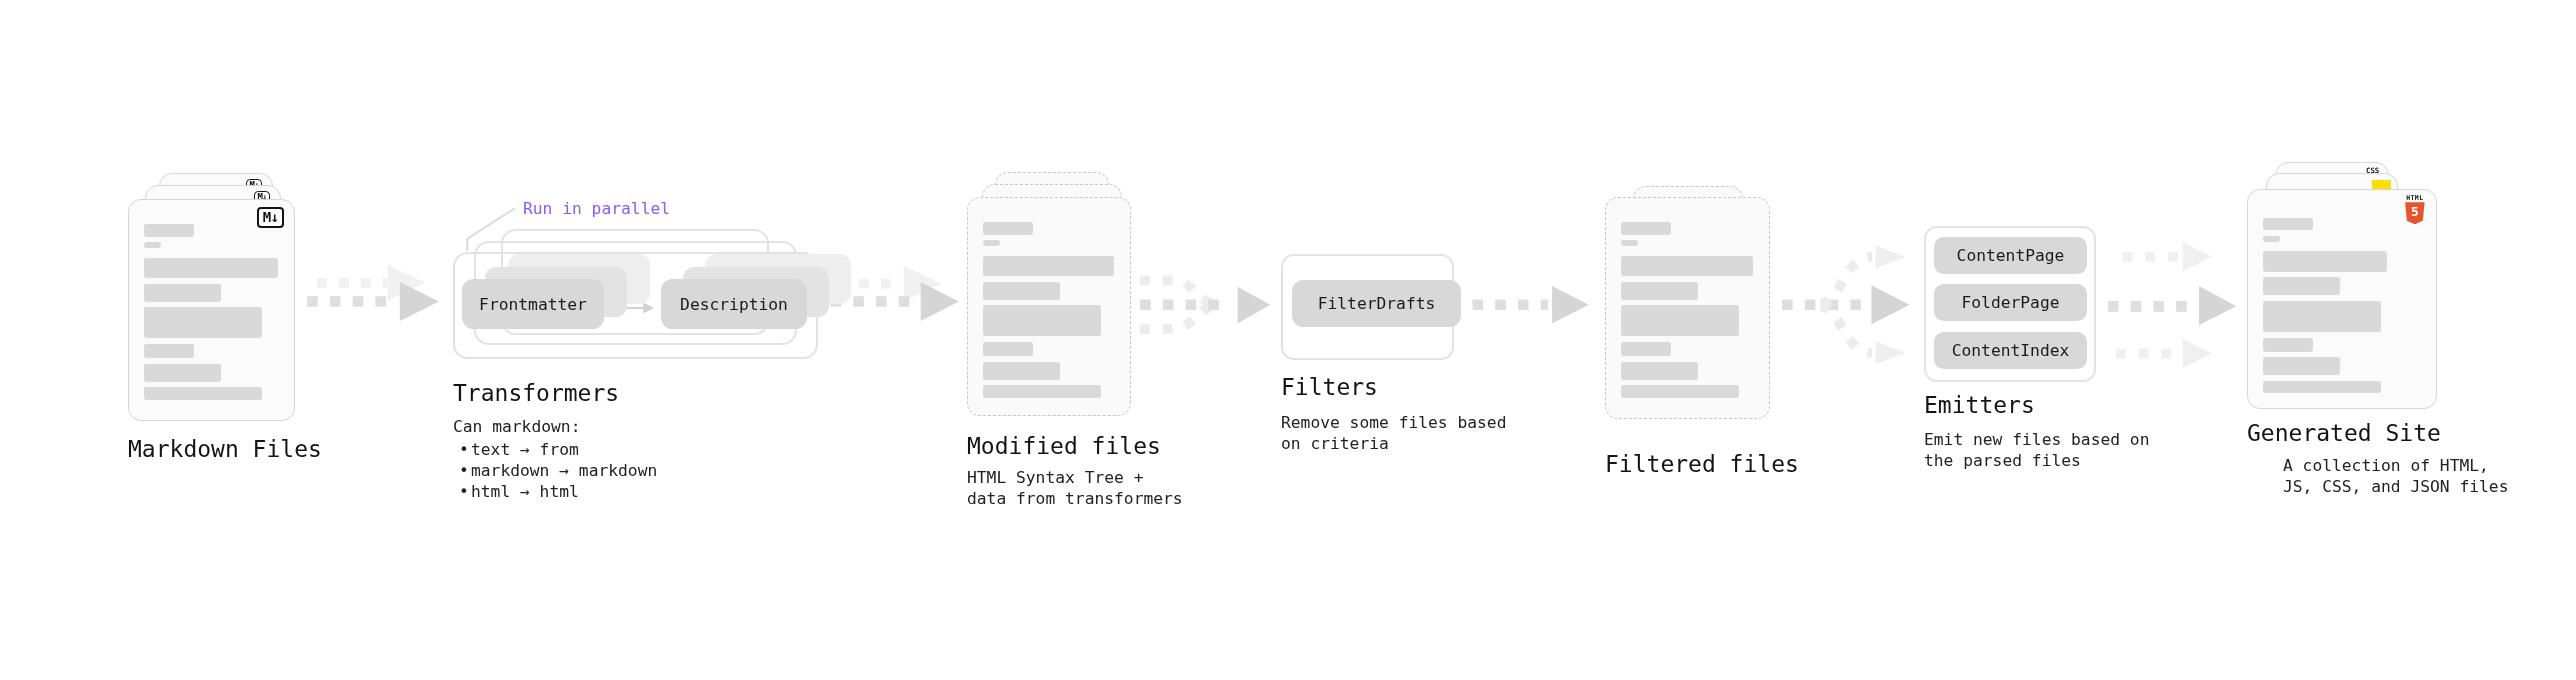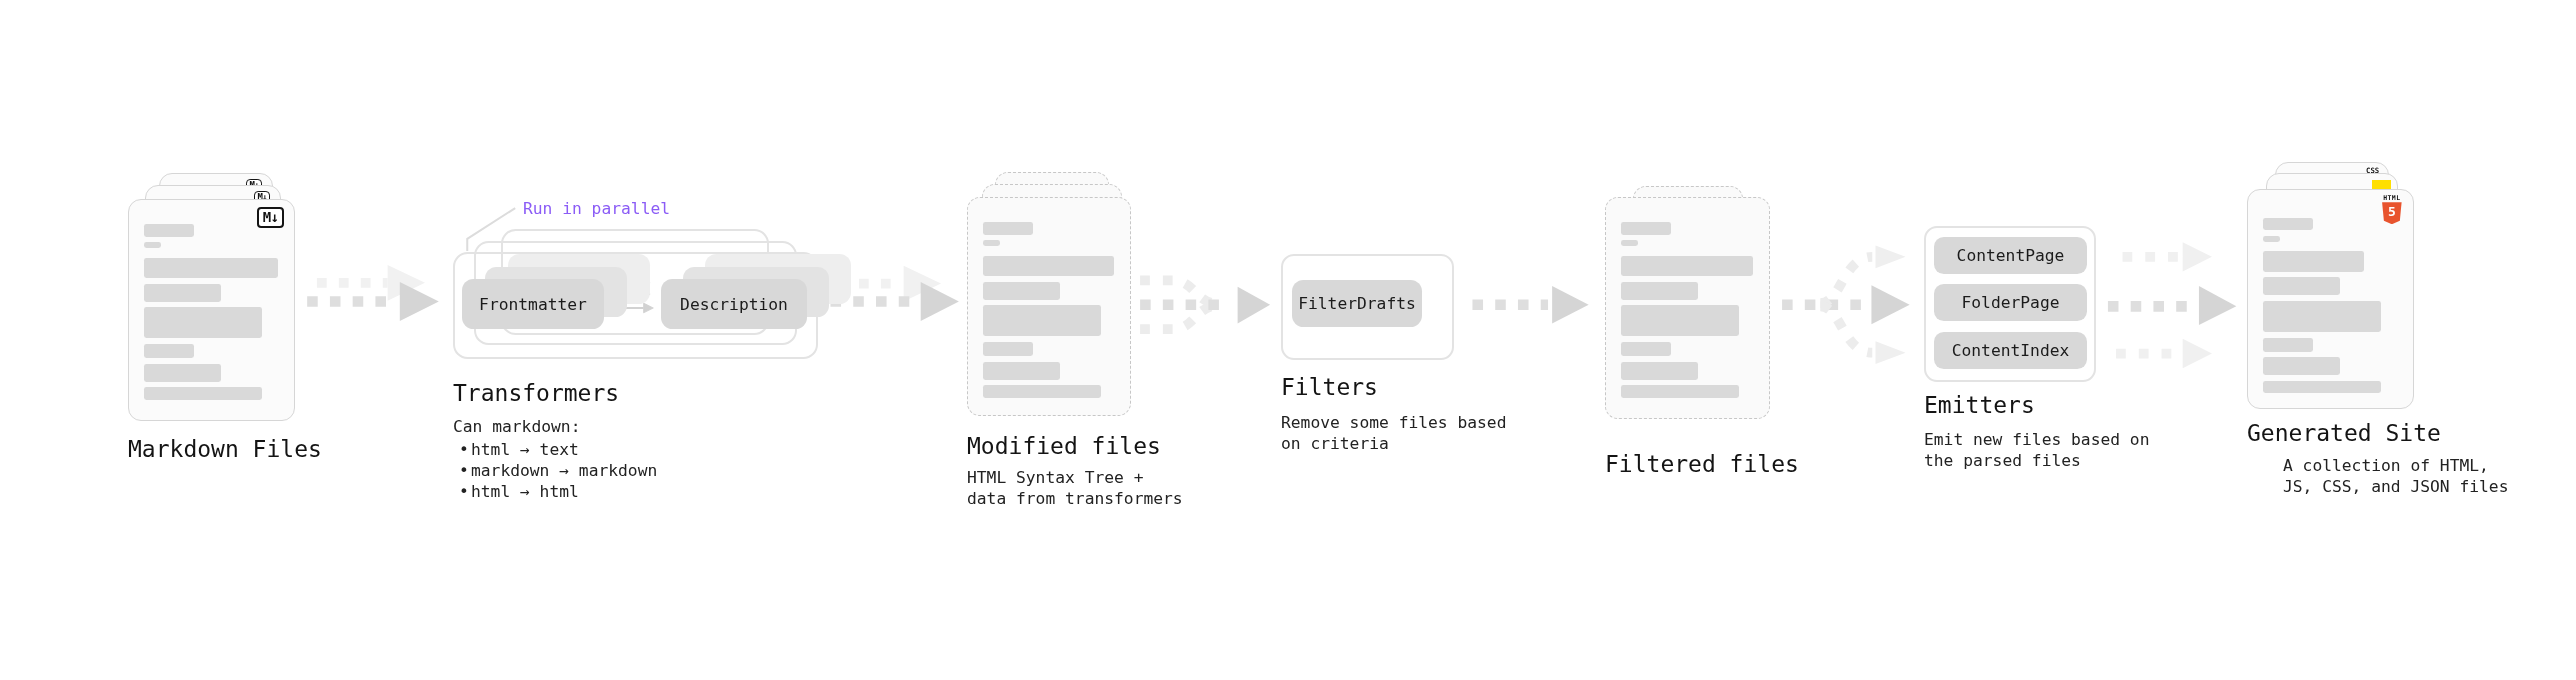--- a/index.html
+++ b/index.html
@@ -150,21 +150,21 @@
     <div class="node g1" style="left:485px;top:267px;width:142px;height:50px;"></div>
     <div class="node g1" style="left:683px;top:267px;width:146px;height:50px;"></div>
     <div class="node" style="left:462px;top:279px;width:142px;height:50px;text-align:right;">Frontmatter</div>
     <div class="node" style="left:661px;top:279px;width:146px;height:50px;">Description</div>
 
     <div class="title" style="left:453px;top:380px;">Transformers</div>
     <div class="sub" style="left:453px;top:416px;">Can markdown:</div>
     <div class="sub bullets" style="left:457px;top:439px;">
       <div class="line">
         <span class="dot">•</span>
-        <span>html → text</span>
+        <span>text → from</span>
       </div>
       <div class="line">
         <span class="dot">•</span>
         <span>markdown → markdown</span>
       </div>
       <div class="line">
         <span class="dot">•</span>
         <span>html → html</span>
       </div>
     </div>
@@ -187,21 +187,21 @@
     </div>
     <div class="title" style="left:967px;top:433px;">Modified files</div>
     <div class="sub" style="left:967px;top:467px;">
       <div>HTML Syntax Tree +</div>
       <div>data from transformers</div>
     </div>
   </div>
 
   <div>
     <div class="outline" style="left:1281px;top:254px;width:173px;height:106px;border-radius:13px;"></div>
-    <div class="node" style="left:1292px;top:280px;width:130px;height:47px;">FilterDrafts</div>
+    <div class="node" style="left:1292px;top:280px;width:169px;height:47px;">FilterDrafts</div>
     <div class="title" style="left:1281px;top:374px;">Filters</div>
     <div class="sub" style="left:1281px;top:412px;">
       <div>Remove some files based</div>
       <div>on criteria</div>
     </div>
   </div>
 
   <div>
     <div class="doc dashed" style="left:1633px;top:186px;width:110px;height:203px;"></div>
     <div class="doc dashed" style="left:1605px;top:197px;width:165px;height:222px;">
@@ -234,21 +234,21 @@
   <div>
     <div class="doc" style="left:2275px;top:162px;width:114px;height:203px;">
       <div class="css-badge">
         <div class="t">CSS</div>
         <div class="u"></div>
       </div>
     </div>
     <div class="doc" style="left:2266px;top:173px;width:132px;height:211px;">
       <div class="js-badge"></div>
     </div>
-    <div class="doc" style="left:2247px;top:189px;width:167px;height:220px;">
+    <div class="doc" style="left:2247px;top:189px;width:190px;height:220px;">
       <div class="html5">
         <div class="t">HTML</div>
         <div class="shield">5</div>
       </div>
       <div class="sk" style="top:28px;right:49px;">
         <div class="bar b1"></div>
           <div class="bar b2"></div>
           <div class="bar b3"></div>
           <div class="bar b4"></div>
         <div class="bar b5"></div>

